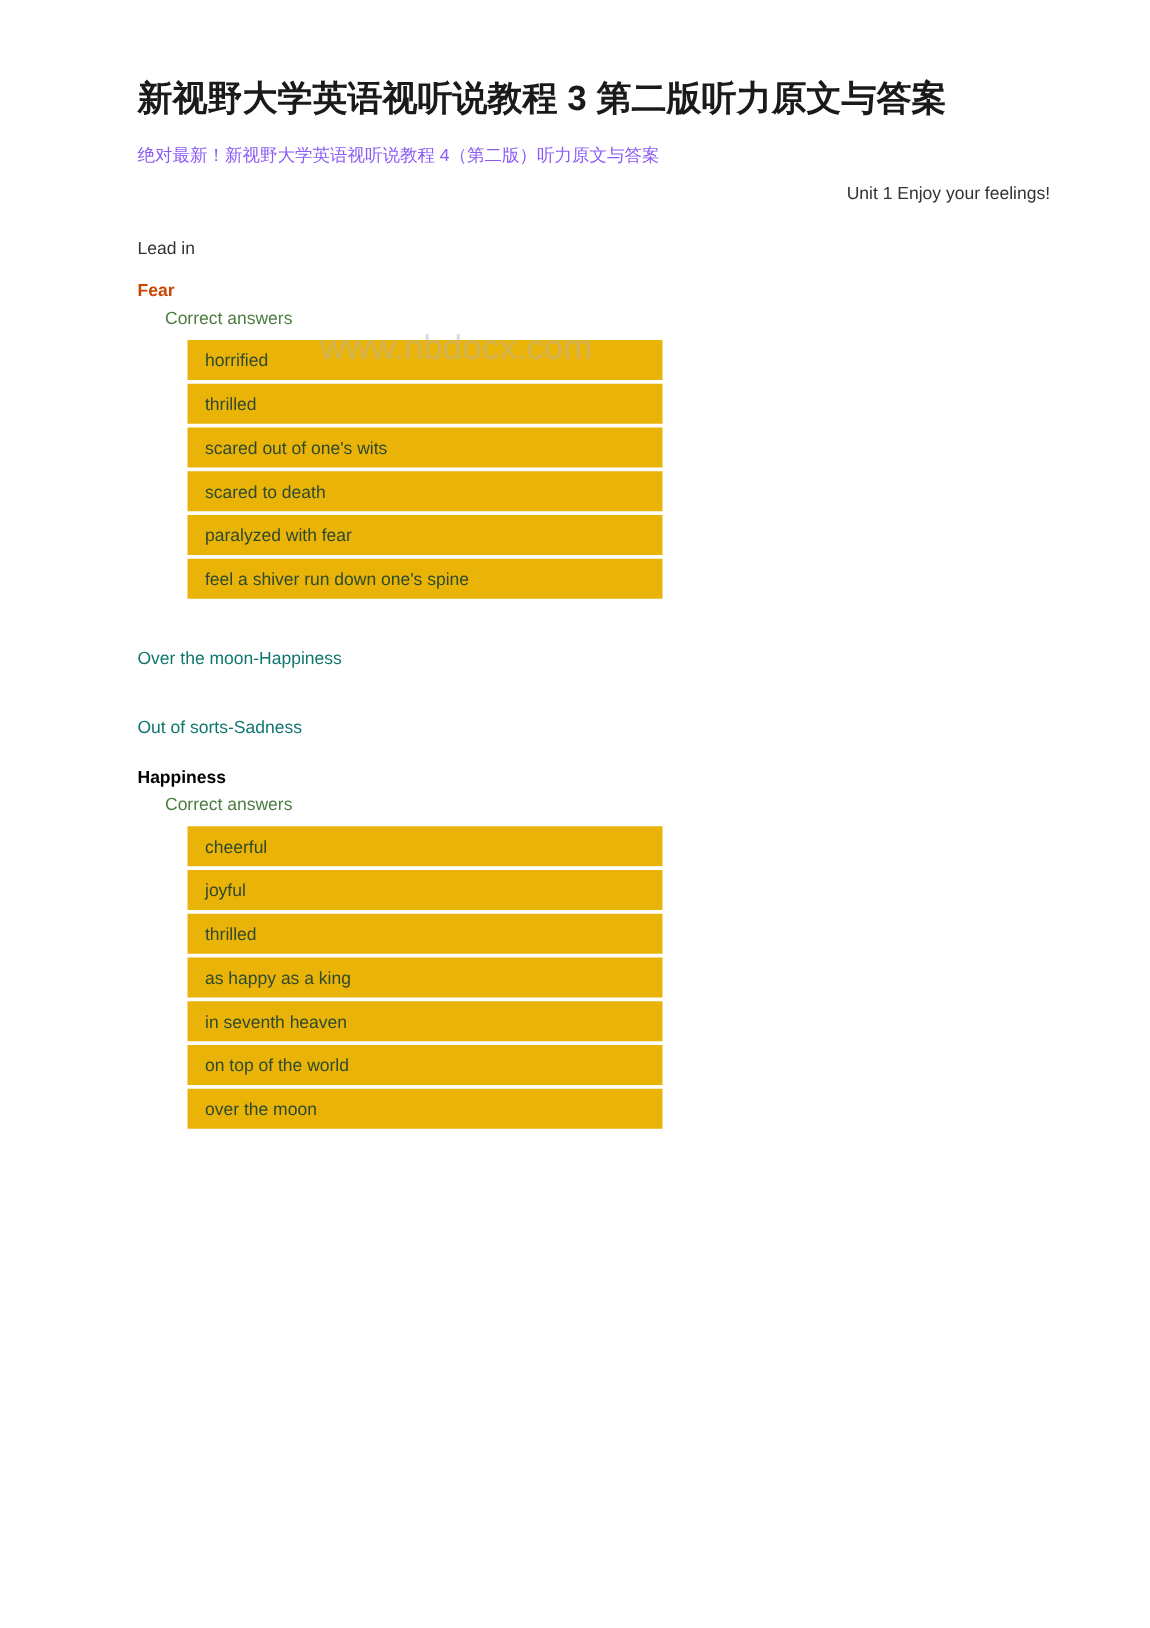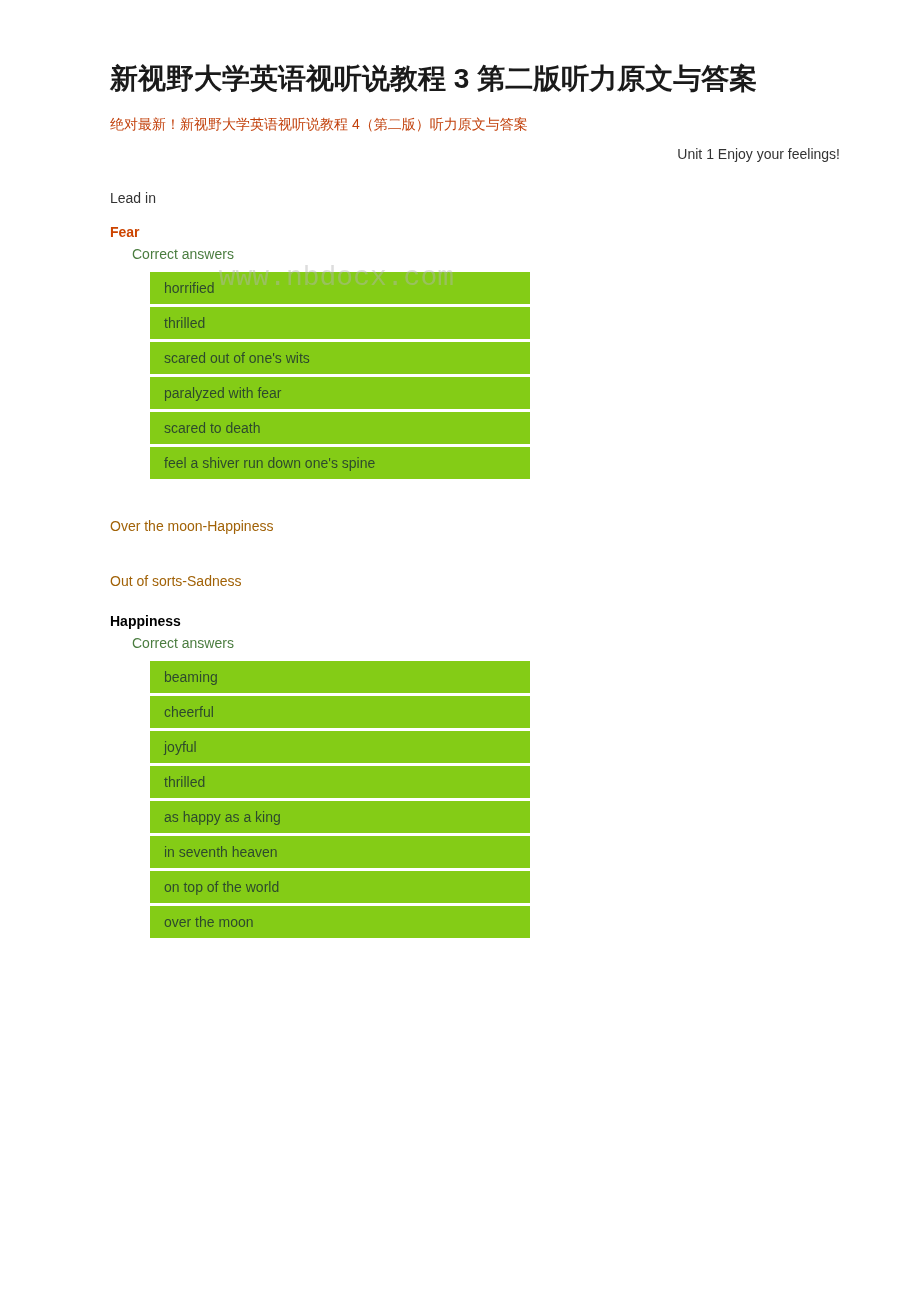--- a/index.html
+++ b/index.html
@@ -20,21 +20,21 @@
     .main-title {
       font-size: 28px;
       font-weight: bold;
       color: #1a1a1a;
       margin-bottom: 18px;
       font-family: "SimHei", "黑体", "Arial", sans-serif;
     }
 
     .subtitle {
       font-size: 14px;
-      color: #c2410c;
+      color: #8b5cf6;
       margin-bottom: 12px;
     }
 
     .unit-line {
       font-size: 14px;
       color: #333333;
       margin-bottom: 8px;
       text-align: right;
     }
 
@@ -69,45 +69,45 @@
     .answer-list {
       display: flex;
       flex-direction: column;
       gap: 3px;
       margin-left: 40px;
       margin-bottom: 18px;
       max-width: 380px;
     }
 
     .answer-item {
-      background-color: #84cc16;
+      background-color: #eab308;
       color: #2d4a2d;
       font-size: 14px;
       padding: 8px 14px;
       border: none;
     }
 
     .between-text {
       font-size: 14px;
-      color: #a16207;
+      color: #0f766e;
       margin-bottom: 6px;
       margin-top: 39px;
     }
 
     .watermark-area {
       position: relative;
     }
 
     .watermark {
       position: absolute;
-      right: 76px;
+      right: 56px;
       top: -10px;
       font-size: 28px;
       color: rgba(180, 180, 180, 0.45);
-      font-family: Liberation Mono, monospace;
+      font-family: Liberation Sans, sans-serif;
       pointer-events: none;
       user-select: none;
       z-index: 10;
     }
 
     .section-block {
       margin-bottom: 16px;
     }
   </style>
 </head>
@@ -127,40 +127,39 @@
 <div class="section-block">
   <div class="section-title fear">Fear</div>
 
   <div class="correct-answers-label">Correct answers</div>
 
   <div class="answer-list watermark-area">
     <span class="watermark">www.nbdocx.com</span>
     <div class="answer-item">horrified</div>
     <div class="answer-item">thrilled</div>
     <div class="answer-item">scared out of one's wits</div>
+    <div class="answer-item">scared to death</div>
     <div class="answer-item">paralyzed with fear</div>
-    <div class="answer-item">scared to death</div>
     <div class="answer-item">feel a shiver run down one's spine</div>
   </div>
 </div>
 
 
 <p class="between-text">Over the moon-Happiness</p>
 <p class="between-text">Out of sorts-Sadness</p>
 
 <br>
 
 
 <div class="section-block">
   <div class="section-title happiness">Happiness</div>
 
   <div class="correct-answers-label">Correct answers</div>
 
   <div class="answer-list">
-    <div class="answer-item">beaming</div>
     <div class="answer-item">cheerful</div>
     <div class="answer-item">joyful</div>
     <div class="answer-item">thrilled</div>
     <div class="answer-item">as happy as a king</div>
     <div class="answer-item">in seventh heaven</div>
     <div class="answer-item">on top of the world</div>
     <div class="answer-item">over the moon</div>
   </div>
 </div>
 

